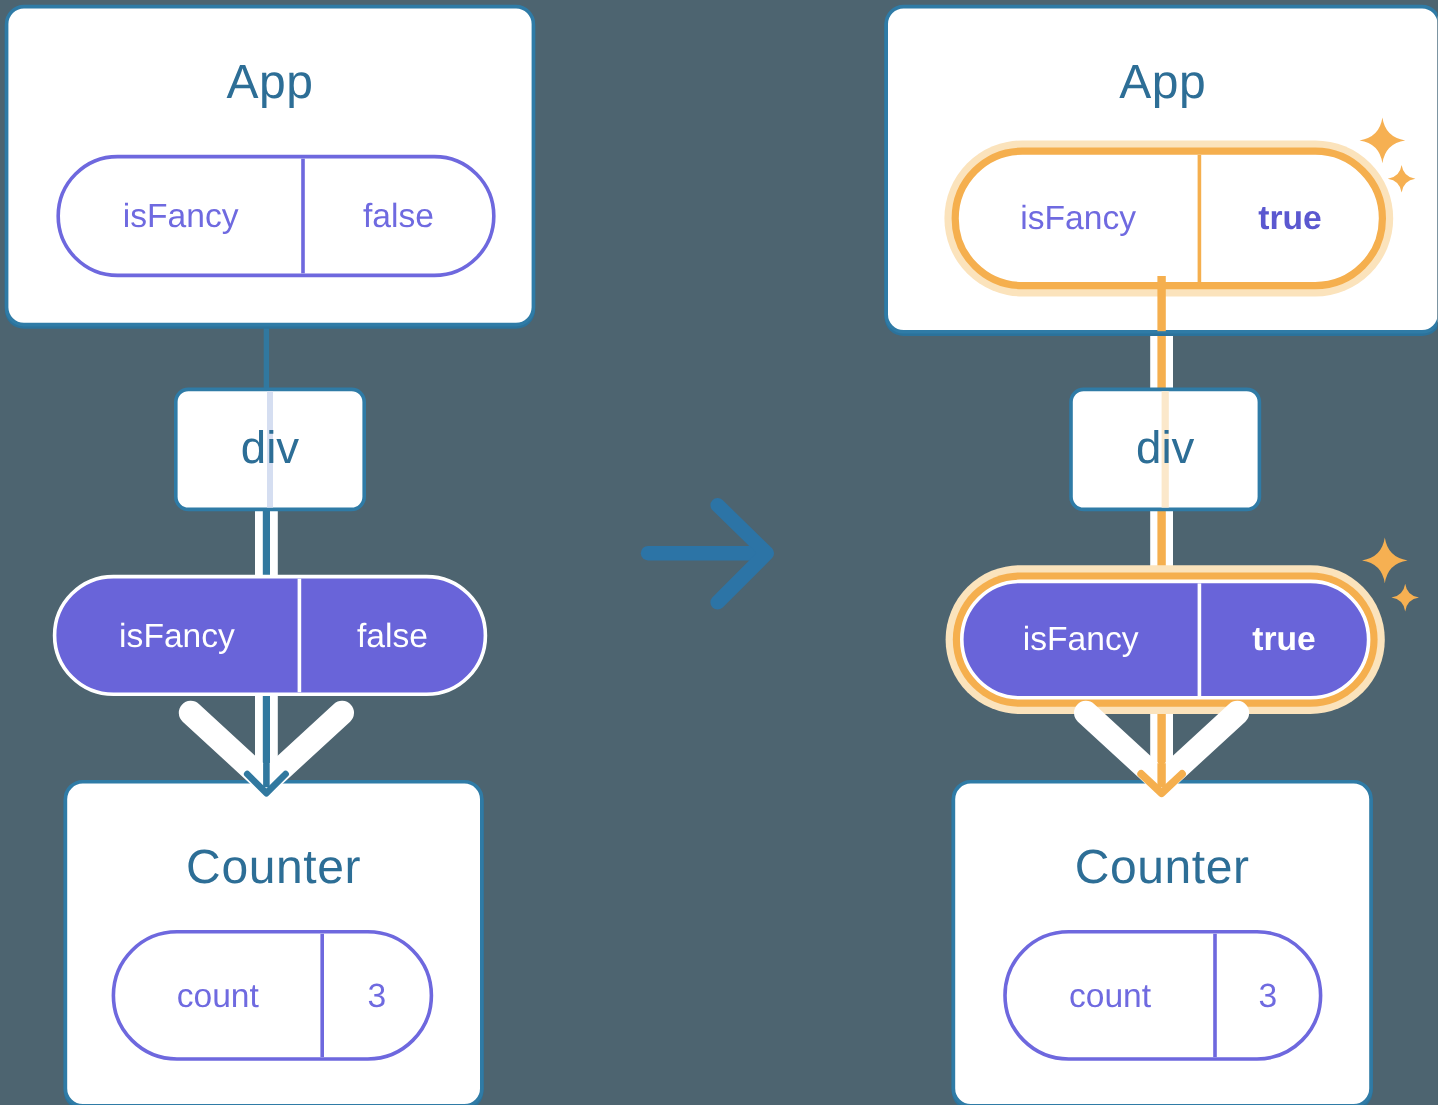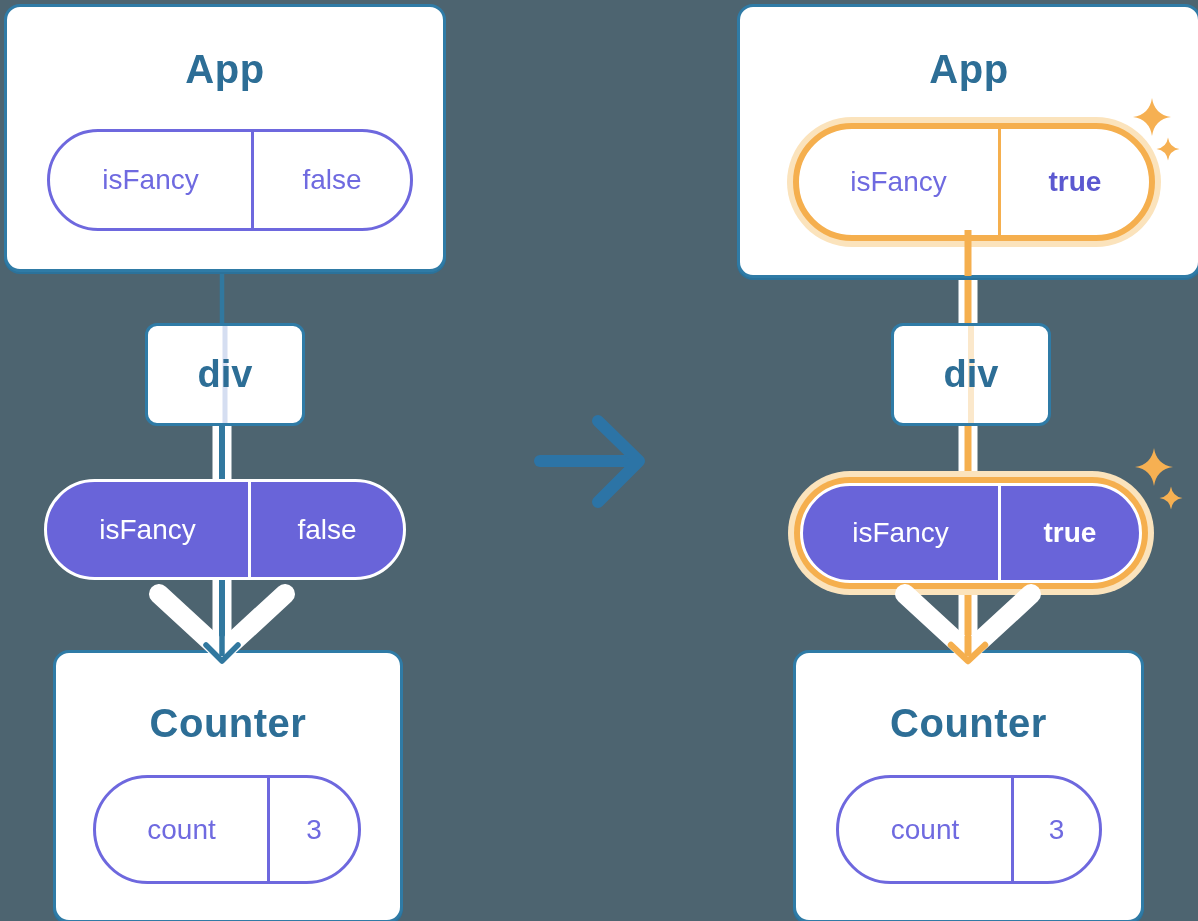--- a/index.html
+++ b/index.html
@@ -3,24 +3,24 @@
 <meta charset="utf-8">
 <style>
   html,body{margin:0;padding:0;}
   body{background:#4D6470;font-family:"Liberation Sans", sans-serif;}
   #canvas{position:relative;width:1198px;height:921px;background:#4D6470;overflow:hidden;}
   .layer{position:absolute;left:0;top:0;width:1198px;height:921px;pointer-events:none;}
   .under{z-index:1;}
   .over{z-index:3;}
   .card{position:absolute;z-index:2;background:#fff;border:3px solid #2F7BA6;border-radius:16px;
         box-shadow:0 2px 0 #2B729B;}
-  .card-title{position:absolute;left:0;right:0;text-align:center;font-size:40px;font-weight:700;
+  .card-title{position:absolute;left:0;right:0;text-align:center;font-size:40px;font-weight:400;
         color:#2D6E96;letter-spacing:.5px;}
   .box{position:absolute;z-index:2;background:#fff;border:3px solid #2F7BA6;border-radius:12px;
-        display:flex;align-items:center;justify-content:center;font-weight:bold;}
+        display:flex;align-items:center;justify-content:center;}
   .box .through{position:absolute;top:0;bottom:0;left:50%;transform:translateX(-50%);}
   .box .lbl{position:relative;z-index:1;font-size:38px;color:#2D6E96;}
   .pill{position:absolute;display:flex;align-items:stretch;border-radius:60px;overflow:hidden;}
   .pill.state{background:#fff;border:3px solid #6E68DE;}
   .pill.state .seg{color:#6F6AE0;}
   .pill.state .div{background:#6E68DE;}
   .pill.prop{background:#6964D9;border:3px solid #fff;z-index:2;}
   .pill.prop .seg{color:#fff;}
   .pill.prop .div{background:#fff;}
   .pill .seg{display:flex;align-items:center;justify-content:center;font-size:28px;}

